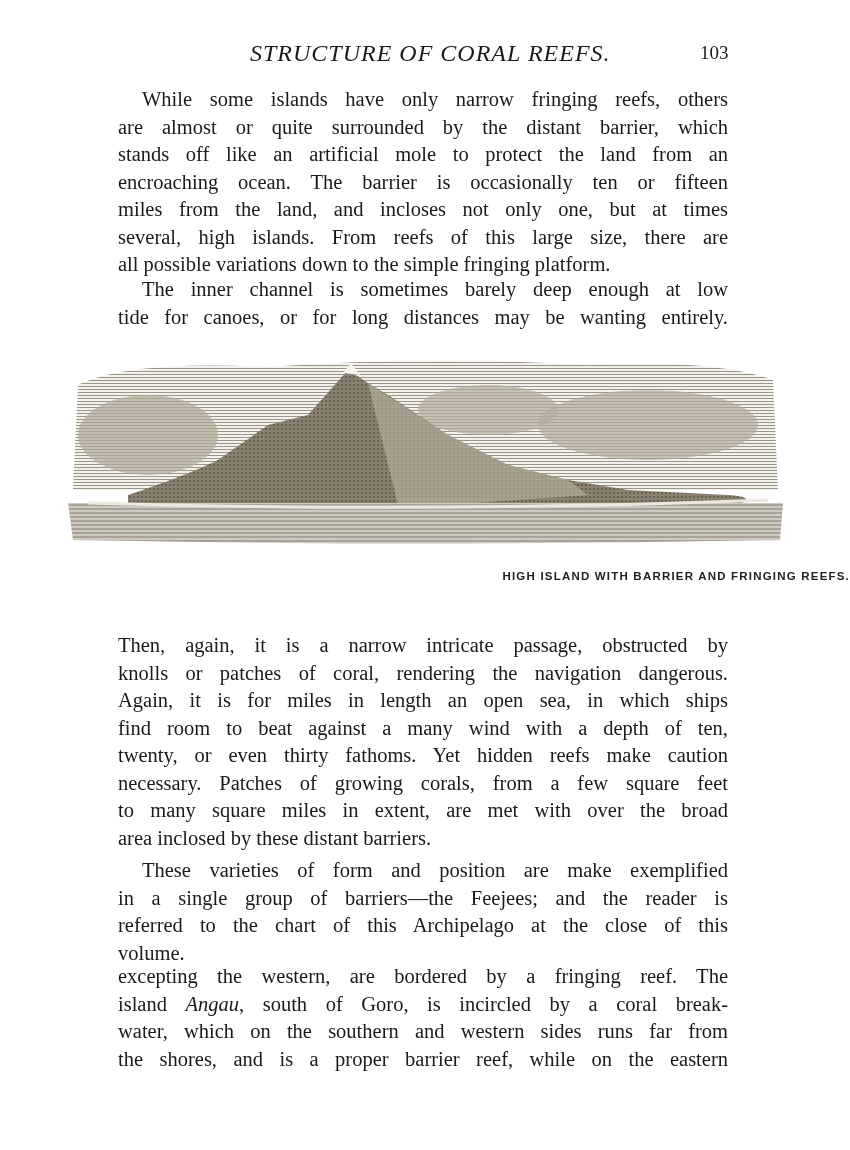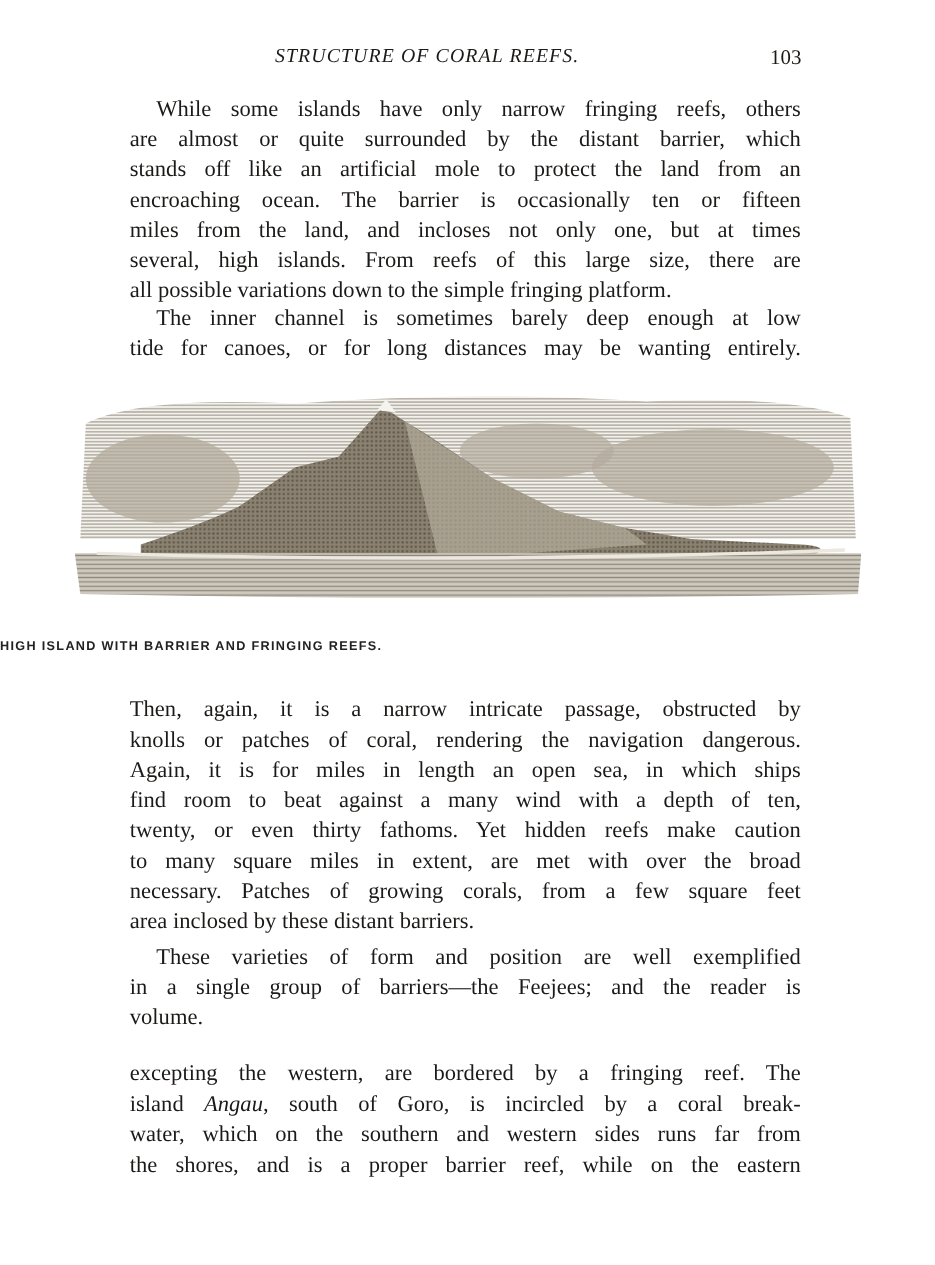--- a/index.html
+++ b/index.html
@@ -1,28 +1,28 @@
 <!DOCTYPE html>
 <html><head>
 <meta charset="utf-8">
 <style>
   html, body { margin:0; padding:0; background:#ffffff; }
   body { width:850px; height:1150px; position:relative; overflow:hidden;
          font-family:"DejaVu Serif", serif; color:#1c1a18; }
   .running-head { position:absolute; top:40px; left:250px; font-style:italic;
-         font-size:18px; letter-spacing:1px; font-family:"Liberation Serif", serif; }
+         font-size:24px; letter-spacing:1px; font-family:"Liberation Serif", serif; }
   .page-num { position:absolute; top:42px; left:700px; font-size:19px;
          font-family:"Liberation Serif", serif;text-align:center; }
   .para { position:absolute; left:118px; width:610px; font-size:20.5px; line-height:27.5px;
           text-align:justify; text-align-last:justify; font-family:"Liberation Serif", serif; }
   .para .line { display:block; text-align:justify; text-align-last:justify; white-space:nowrap; }
   .para .line.last { text-align-last:left; }
   .indent { padding-left:24px; }
   .figure { position:absolute; left:68px; top:355px; width:715px; height:190px; }
-  .caption { position:absolute; top:582px; left:0; width:850px; text-align:left;
+  .caption { position:absolute; top:570px; left:0; width:850px; text-align:right;
              font-size:11.5px; font-weight:bold; letter-spacing:1.2px;
              font-family:"Liberation Sans", sans-serif; color:#222; }
   em { font-style:italic; }
 </style>
 </head>
 <body>
 
 <div class="running-head">STRUCTURE OF CORAL REEFS.</div>
 <div class="page-num">103</div>
 
@@ -70,28 +70,29 @@
 </div>
 
 <div class="caption">HIGH ISLAND WITH BARRIER AND FRINGING REEFS.</div>
 
 <div class="para" style="top:632px;">
   <span class="line">Then, again, it is a narrow intricate passage, obstructed by</span>
   <span class="line">knolls or patches of coral, rendering the navigation dangerous.</span>
   <span class="line">Again, it is for miles in length an open sea, in which ships</span>
   <span class="line">find room to beat against a many wind with a depth of ten,</span>
   <span class="line">twenty, or even thirty fathoms. Yet hidden reefs make caution</span>
+  <span class="line">necessary. Patches of growing corals, from a few square feet</span>
   <span class="line">to many square miles in extent, are met with over the broad</span>
-  <span class="line">necessary. Patches of growing corals, from a few square feet</span>
   <span class="line last">area inclosed by these distant barriers.</span>
 </div>
 
 <div class="para" style="top:857px;">
-  <span class="line indent">These varieties of form and position are well exemplified</span>
+  <span class="line indent">These varieties of form and position are make exemplified</span>
   <span class="line">in a single group of barriers—the Feejees; and the reader is</span>
+  <span class="line">referred to the chart of this Archipelago at the close of this</span>
   <span class="line last">volume.</span>
 </div>
 
 <div class="para" style="top:963px;">
   <span class="line">excepting the western, are bordered by a fringing reef. The</span>
   <span class="line"><span>island </span><em>Angau</em><span>, south of Goro, is incircled by a coral break-</span></span>
   <span class="line">water, which on the southern and western sides runs far from</span>
   <span class="line">the shores, and is a proper barrier reef, while on the eastern</span>
 </div>
 

